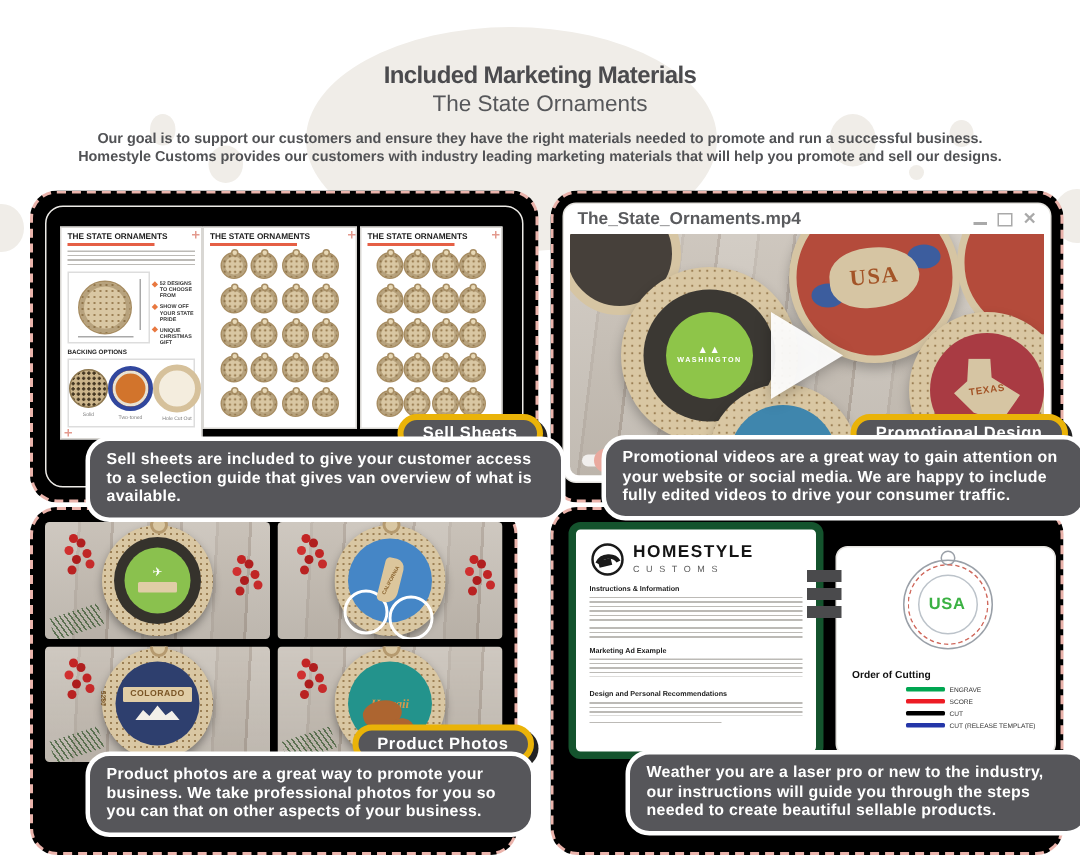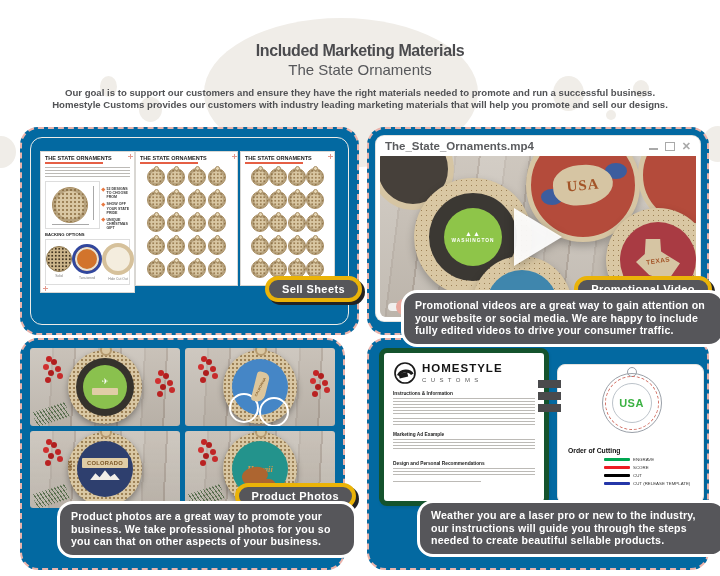--- a/index.html
+++ b/index.html
@@ -17,21 +17,21 @@
   #bl-6{left:-14px;top:136px;width:30px;height:32px;}
   #bl-7{left:702px;top:126px;width:32px;height:36px;}
 
   
   .hdr{position:absolute;left:0;right:0;top:42px;text-align:center;z-index:1;}
   .hdr-title{font-size:16px;font-weight:bold;color:#4b4b4e;letter-spacing:-0.4px;}
   .hdr-sub{font-size:15px;color:#56575a;margin-top:1px;}
   .hdr-intro{margin-top:9px;font-size:9.6px;font-weight:bold;color:#515255;line-height:1.28;}
 
   
-  .card{position:absolute;border:2px dashed #eab3ab;border-radius:18px;background:#0369a1;z-index:1;}
+  .card{position:absolute;border:2px dashed #eab3ab;border-radius:18px;background:#000000;z-index:1;}
   #card-sell{left:20px;top:127px;width:335px;height:204px;}
   #card-video{left:367px;top:127px;width:338px;height:204px;}
   #card-photos{left:20px;top:338px;width:321px;height:228px;}
   #card-instr{left:367px;top:338px;width:338px;height:228px;}
 
   .badge{position:absolute;z-index:10;background:#56565a;color:#fff;font-weight:bold;font-size:11px;
          padding:3px 13px;border-radius:13px;border:4px solid #eab308;letter-spacing:.4px;white-space:nowrap;
          box-shadow:3px 3px 0 #232323;}
   #card-sell .badge{right:-5px;top:147px;}
   #card-video .badge{right:-5px;top:147px;}
@@ -365,21 +365,21 @@
         <div class="vo" id="vo-hi">
           <div class="hi-core">
             <span class="hi-txt">Hawaii</span>
           </div>
         </div>
         <div class="play"></div>
         <div class="pbar"></div>
         <div class="pknob"></div>
       </div>
     </div>
-    <div class="badge">Promotional Video</div>
+    <div class="badge">Promotional Design</div>
   </div>
 
   <div class="card" id="card-photos">
     <div class="pgrid">
 
       <div class="photo">
         <div class="berries bA"></div>
         <div class="berries bB"></div>
         <div class="pine"></div>
         <div class="po">
@@ -484,17 +484,18 @@
           <span class="ooc-lab">CUT</span>
         </div>
         <div class="ooc-row">
           <span class="sw" style="background: rgb(36, 54, 168);"></span>
           <span class="ooc-lab">CUT (RELEASE TEMPLATE)</span>
         </div>
       </div>
     </div>
   </div>
 
+  <div class="cap" id="cap-sell">Sell sheets are included to give your customer access to a selection guide that gives van overview of what is available.</div>
   <div class="cap" id="cap-video">Promotional videos are a great way to gain attention on your website or social media.  We are happy to include fully edited videos to drive your consumer traffic.</div>
   <div class="cap" id="cap-photos">Product photos are a great way to promote your business. We take professional photos for you so you can that on other aspects of your business.</div>
   <div class="cap" id="cap-instr">Weather you are a laser pro or new to the industry, our instructions will guide you through the steps needed to create beautiful sellable products.</div>
 
 </div>
 
 </body></html>

